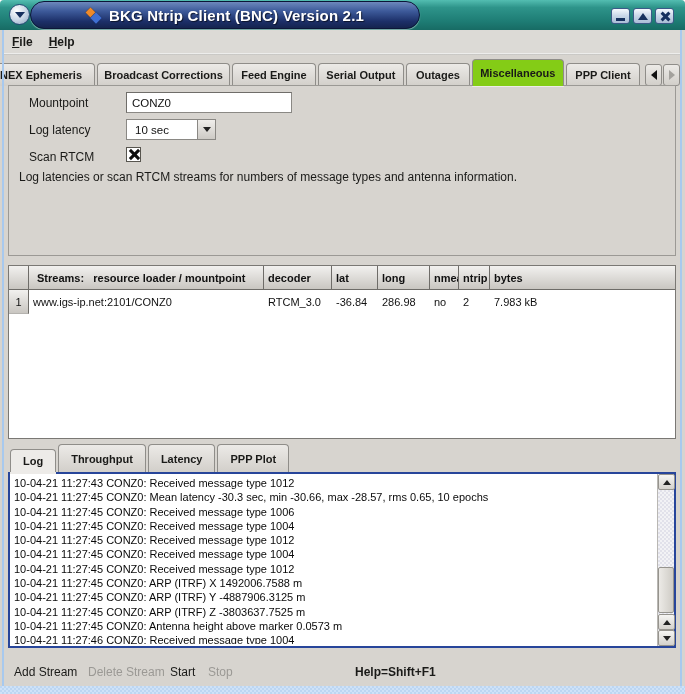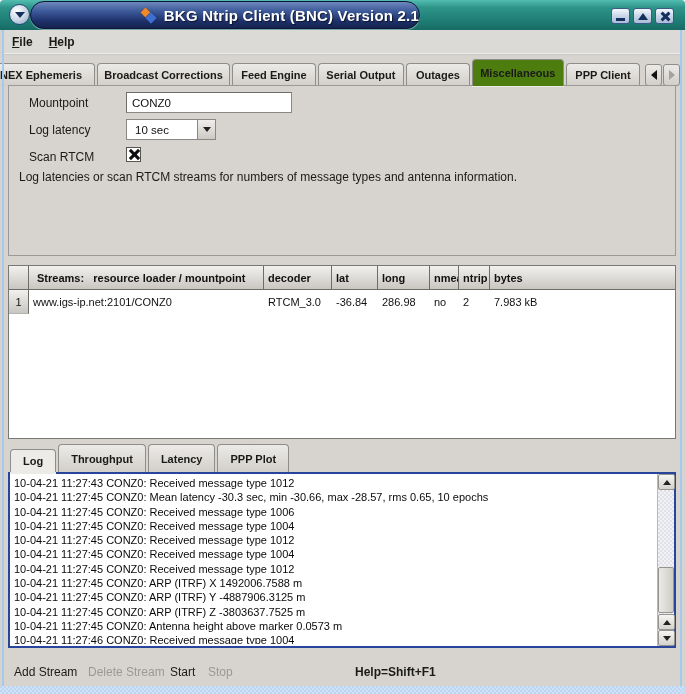--- a/index.html
+++ b/index.html
@@ -12,21 +12,21 @@
   
   .titlebar{position:absolute;left:0;top:0;width:685px;height:30px;
     background:linear-gradient(#53bdb1 0%,#2e948a 25%,#1e7d75 70%,#176b64 100%);}
   .menu-circle{position:absolute;left:9px;top:4px;width:21px;height:21px;border-radius:50%;
     background:radial-gradient(circle at 35% 30%,#ffffff,#c6d4e4 55%,#8fa6c0 100%);
     border:1px solid #274a74;display:flex;align-items:center;justify-content:center;}
   .tri-down{width:0;height:0;border-left:5px solid transparent;border-right:5px solid transparent;border-top:6px solid #16305e;}
   .title-pill{position:absolute;left:30px;top:1px;width:390px;height:28px;border-radius:14px;
     background:linear-gradient(#6d88bc 0%,#3d5a9a 35%,#1c2f68 75%,#15244f 100%);
     border:1px solid #0c1638;box-shadow:0 1px 1px rgba(255,255,255,.45);
-    display:flex;align-items:center;justify-content:flex-end;gap:7px;}
+    display:flex;align-items:center;justify-content:center;gap:7px;}
   .title-icon{position:relative;width:16px;height:15px;flex:0 0 16px;}
   .title-icon .d1{position:absolute;left:1px;top:1px;width:7px;height:7px;background:#ef8a2a;transform:rotate(45deg);box-shadow:0 0 1px #5a2e00;}
   .title-icon .d2{position:absolute;left:6px;top:6px;width:8px;height:8px;background:#3f6fd2;transform:rotate(45deg);box-shadow:0 0 1px #10255e;}
   .title-text{color:#ffffff;font-size:15px;font-weight:bold;letter-spacing:.2px;text-shadow:1px 1px 1px rgba(0,0,0,.6);white-space:nowrap;}
   .win-btn{position:absolute;top:8px;width:19px;height:16px;border-radius:3px;
     background:linear-gradient(#f5f9fe,#ccd9ea 45%,#a9bdd6);border:1px solid #3c5a88;
     display:flex;align-items:center;justify-content:center;}
   .win-btn.min{left:611px;} .win-btn.max{left:633px;} .win-btn.close{left:655px;}
   .glyph-min{width:9px;height:3px;background:#16305e;margin-top:6px;}
   .glyph-max{width:0;height:0;border-left:5px solid transparent;border-right:5px solid transparent;border-bottom:7px solid #16305e;}
@@ -44,21 +44,21 @@
   .menubar{position:absolute;left:4px;right:5px;top:30px;height:23px;background:#dcdad6;display:flex;align-items:center;}
   .menu-item{display:inline-block;padding:2px 8px;font-size:12px;font-weight:600;color:#1a1a18;}
   .menu-item::first-letter{text-decoration:underline;}
   .menubar-sep{position:absolute;left:4px;right:5px;top:53px;height:2px;background:linear-gradient(#ffffff,#b8b6b2);}
   
   .tabbar{position:absolute;left:0;top:59px;right:5px;height:27px;display:flex;align-items:flex-end;}
   .tab{height:23px;display:flex;align-items:center;justify-content:center;
     background:linear-gradient(#eceae7,#d2cfca);border:1px solid #8f8d89;border-bottom:none;
     border-radius:4px 4px 0 0;font-size:11px;font-weight:700;color:#1a1a18;padding:0 10px;margin-right:2px;white-space:nowrap;overflow:hidden;}
   .tab.first{margin-left:-10px;width:105px;flex:0 0 auto;justify-content:flex-end;padding-right:12px;}
-  .tab.active{height:27px;background:#4d7c0f;z-index:3;box-shadow:0 1px 0 #edebe8;font-weight:700;}
+  .tab.active{height:27px;background:#84cc16;z-index:3;box-shadow:0 1px 0 #edebe8;font-weight:700;}
   .tab-scrolls{margin-left:3px;display:flex;gap:1px;align-items:flex-end;}
   .tab-scroll{width:17px;height:22px;background:linear-gradient(#eceae7,#d2cfca);border:1px solid #8f8d89;border-radius:3px;
     display:flex;align-items:center;justify-content:center;}
   .tri-left{width:0;height:0;border-top:5px solid transparent;border-bottom:5px solid transparent;border-right:6px solid #111;}
   .tri-right{width:0;height:0;border-top:5px solid transparent;border-bottom:5px solid transparent;border-left:6px solid #a3a19d;}
   
   .panel{position:absolute;left:8px;right:9px;top:85px;height:171px;border:1px solid #9b9995;background:#d7d4cf;z-index:1;}
   .form-label{position:absolute;left:20px;font-size:12px;color:#1a1a18;}
   .text-input{position:absolute;left:117px;top:6px;width:166px;height:21px;border:1px solid #8a8884;
     border-top-color:#6f6d69;border-left-color:#6f6d69;background:#ffffff;font-family:inherit;

